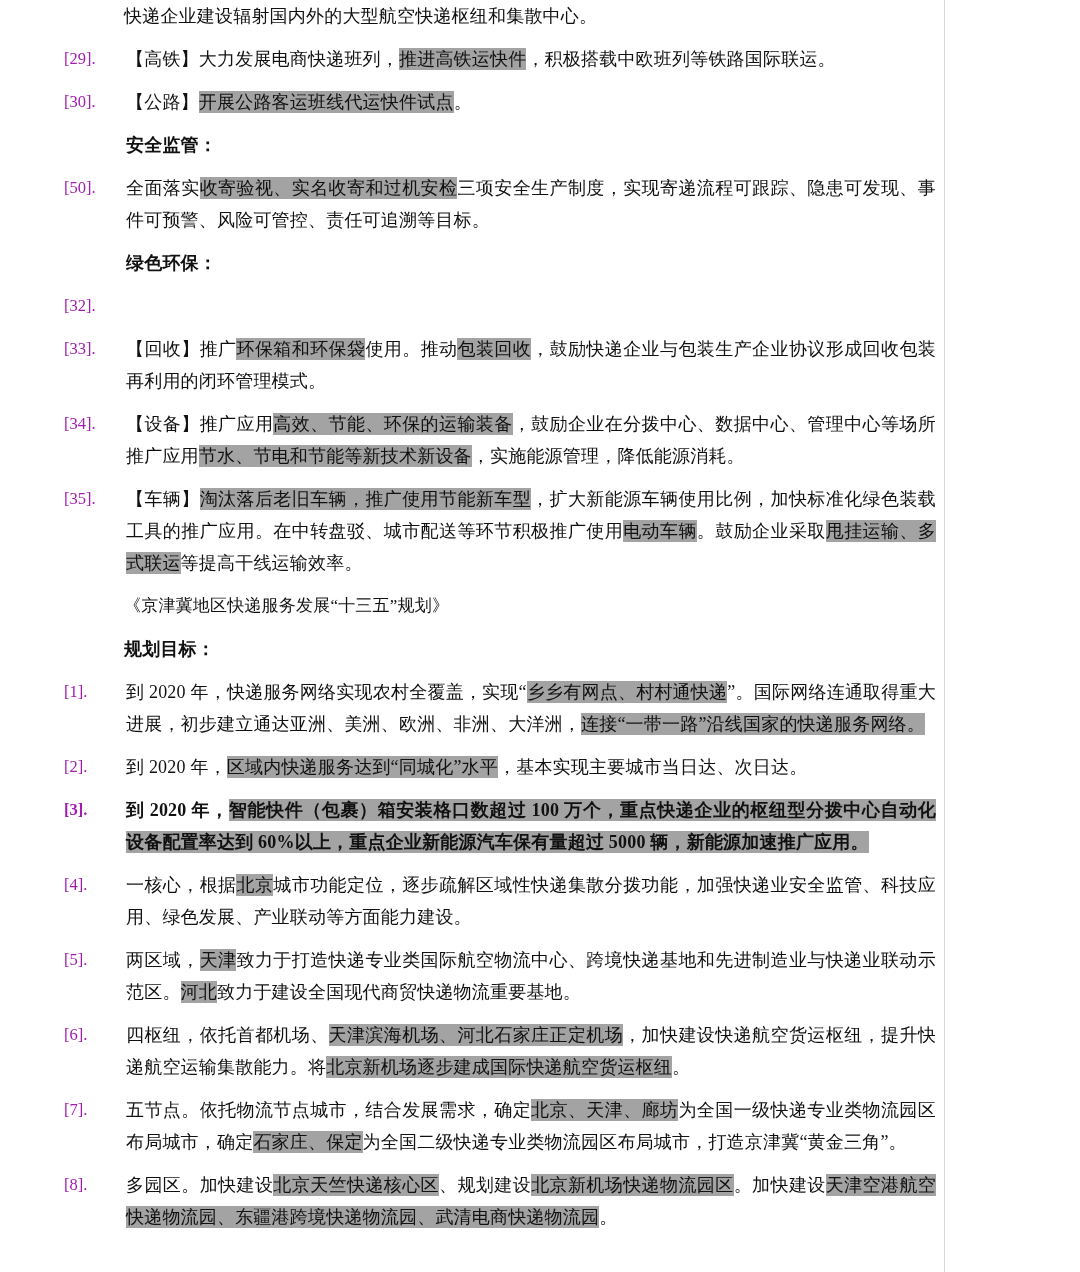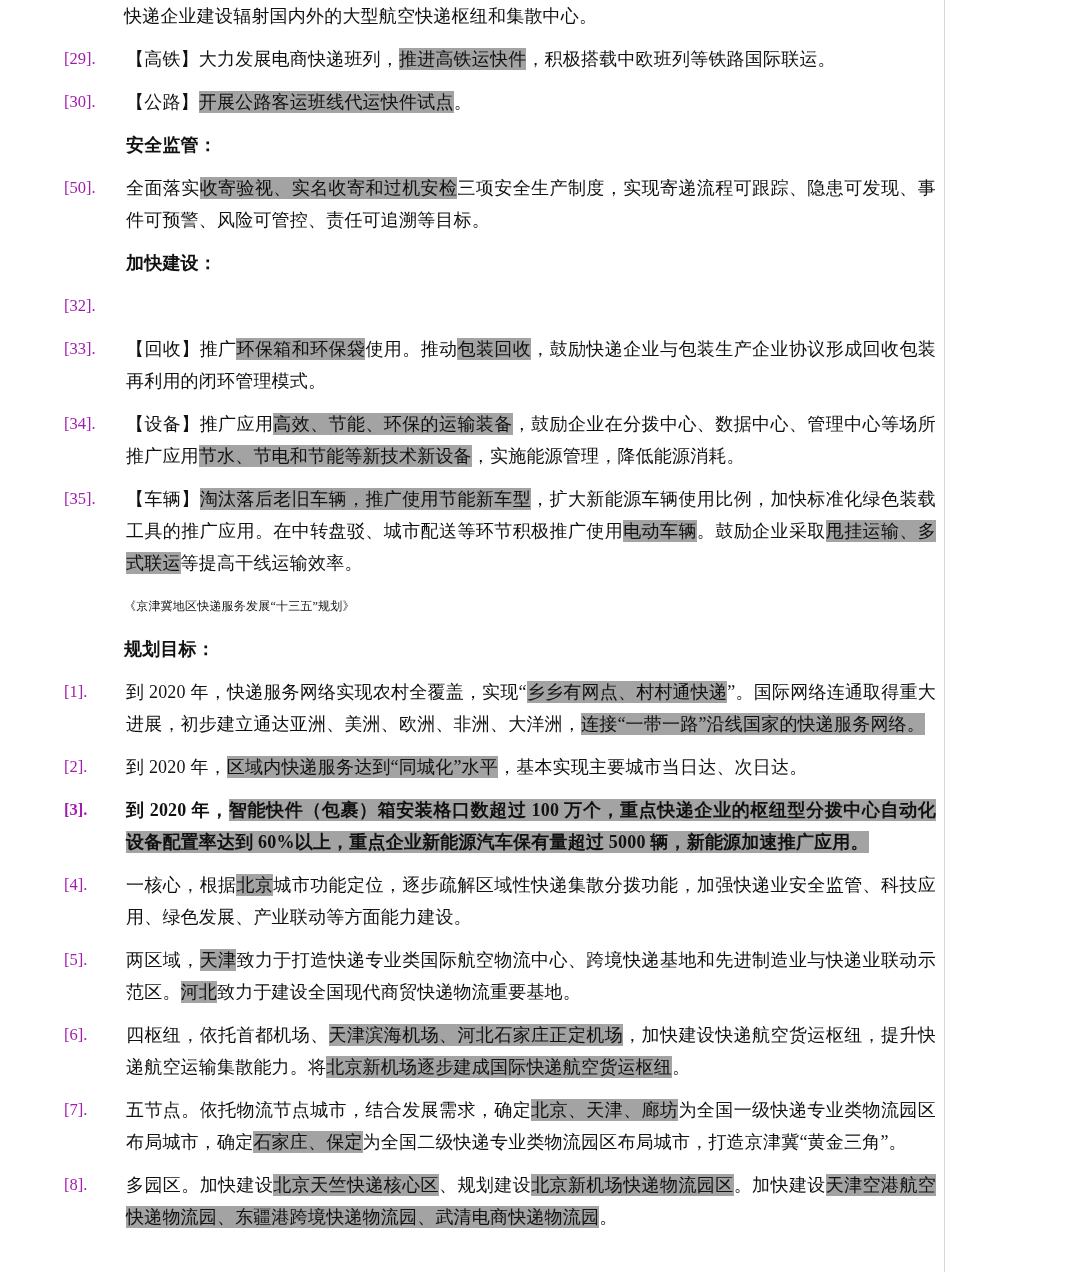--- a/index.html
+++ b/index.html
@@ -80,21 +80,21 @@
     padding: 0 150px 0 56px;
     margin: 0 0 11px 0;
   }
   .full .txt { padding-left: 62px; }
   .center-title {
     padding: 0 150px 0 56px;
     margin: 0 0 11px 0;
   }
   .center-title .txt {
     padding-left: 62px;
-    font-size: 12px;
+    font-size: 17px;
     line-height: 32px;
   }
   .first-line {
     padding: 0 150px 0 56px;
     margin: 0 0 11px 0;
   }
   .first-line .txt {
     padding-left: 62px;
   }
 </style>
@@ -119,21 +119,21 @@
         <div class="block">
           <div class="num"></div>
           <div class="txt heading"><span>安全监管：</span></div>
         </div>
         <div class="block">
           <div class="num">[50].</div>
           <div class="txt"><span>全面落实</span><span class="hl">收寄验视、实名收寄和过机安检</span><span>三项安全生产制度，实现寄递流程可跟踪、隐患可发现、事件可预警、风险可管控、责任可追溯等目标。</span></div>
         </div>
         <div class="block">
           <div class="num"></div>
-          <div class="txt heading"><span>加快建设：</span></div>
+          <div class="txt heading"><span>绿色环保：</span></div>
         </div>
         <div class="block">
           <div class="num">[32].</div>
         </div>
         <div class="block">
           <div class="num">[33].</div>
           <div class="txt"><span>【回收】推广</span><span class="hl">环保箱和环保袋</span><span>使用。推动</span><span class="hl">包装回收</span><span>，鼓励快递企业与包装生产企业协议形成回收包装再利用的闭环管理模式。</span></div>
         </div>
         <div class="block">
           <div class="num">[34].</div>

